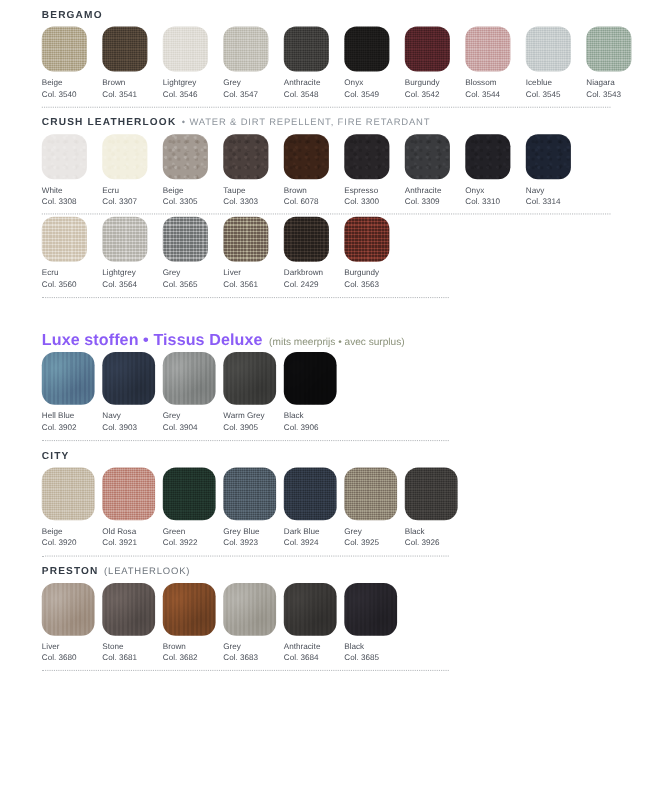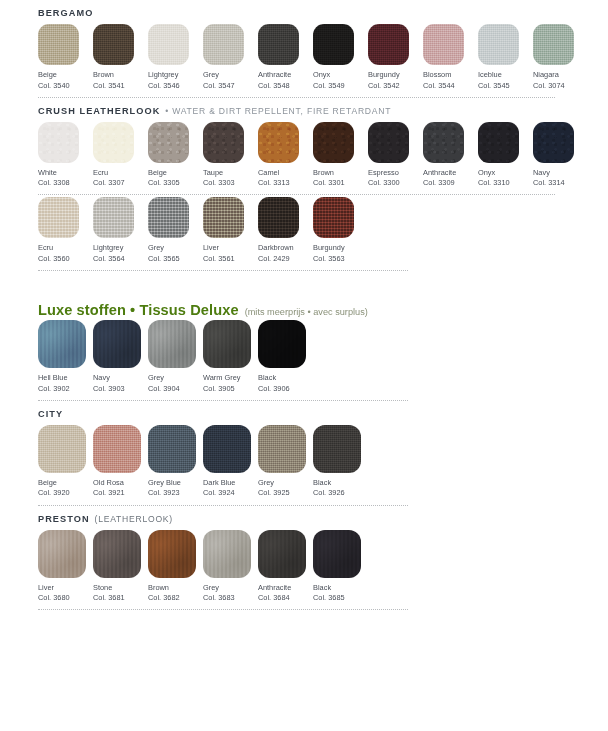--- a/index.html
+++ b/index.html
@@ -135,21 +135,21 @@
   .section-title {
     padding-left: 38px;
     padding-top: 31px;
     display: flex;
     align-items: baseline;
     gap: 6px;
   }
   .section-title-main {
     font-size: 14.6px;
     font-weight: bold;
-    color: #4d7c0f;
+    color: #8b5cf6;
     letter-spacing: 0.1px;
     white-space: nowrap;
   }
   .section-title-note {
     font-size: 9.2px;
     font-weight: normal;
     color: #8a9179;
     white-space: nowrap;
   }
 </style>
@@ -204,21 +204,21 @@
             <div class="chip-code">Col. 3544</div>
           </div>
           <div class="swatch-cell">
             <div class="chip weave" style="background: rgb(197, 203, 204);"></div>
             <div class="chip-label">Iceblue</div>
             <div class="chip-code">Col. 3545</div>
           </div>
           <div class="swatch-cell">
             <div class="chip weave" style="background: rgb(155, 173, 160);"></div>
             <div class="chip-label">Niagara</div>
-            <div class="chip-code">Col. 3074</div>
+            <div class="chip-code">Col. 3543</div>
           </div>
         </div>
       </div>
       <div class="rule w1"></div>
       <div class="group">
         <div class="group-head">
           <span class="group-name">CRUSH LEATHERLOOK</span>
           <span class="group-sub">• WATER &amp; DIRT REPELLENT, FIRE RETARDANT</span>
         </div>
         <div class="swatch-row">
@@ -236,28 +236,23 @@
             <div class="chip grain" style="background: rgb(163, 154, 146);"></div>
             <div class="chip-label">Beige</div>
             <div class="chip-code">Col. 3305</div>
           </div>
           <div class="swatch-cell">
             <div class="chip grain" style="background: rgb(75, 64, 61);"></div>
             <div class="chip-label">Taupe</div>
             <div class="chip-code">Col. 3303</div>
           </div>
           <div class="swatch-cell">
-            <div class="chip grain" style="background: rgb(176, 107, 44);"></div>
-            <div class="chip-label">Camel</div>
-            <div class="chip-code">Col. 3313</div>
-          </div>
-          <div class="swatch-cell">
             <div class="chip grain" style="background: rgb(61, 36, 24);"></div>
             <div class="chip-label">Brown</div>
-            <div class="chip-code">Col. 3301</div>
+            <div class="chip-code">Col. 6078</div>
           </div>
           <div class="swatch-cell">
             <div class="chip grain" style="background: rgb(40, 37, 40);"></div>
             <div class="chip-label">Espresso</div>
             <div class="chip-code">Col. 3300</div>
           </div>
           <div class="swatch-cell">
             <div class="chip grain" style="background: rgb(58, 59, 62);"></div>
             <div class="chip-label">Anthracite</div>
             <div class="chip-code">Col. 3309</div>
@@ -357,20 +352,25 @@
             <div class="chip weave lux" style="background: rgb(198, 187, 168);"></div>
             <div class="chip-label">Beige</div>
             <div class="chip-code">Col. 3920</div>
           </div>
           <div class="swatch-cell">
             <div class="chip weave lux" style="background: rgb(192, 138, 126);"></div>
             <div class="chip-label">Old Rosa</div>
             <div class="chip-code">Col. 3921</div>
           </div>
           <div class="swatch-cell">
+            <div class="chip weave lux" style="background: rgb(30, 48, 40);"></div>
+            <div class="chip-label">Green</div>
+            <div class="chip-code">Col. 3922</div>
+          </div>
+          <div class="swatch-cell">
             <div class="chip weave lux" style="background: rgb(74, 86, 96);"></div>
             <div class="chip-label">Grey Blue</div>
             <div class="chip-code">Col. 3923</div>
           </div>
           <div class="swatch-cell">
             <div class="chip weave lux" style="background: rgb(44, 52, 64);"></div>
             <div class="chip-label">Dark Blue</div>
             <div class="chip-code">Col. 3924</div>
           </div>
           <div class="swatch-cell">

